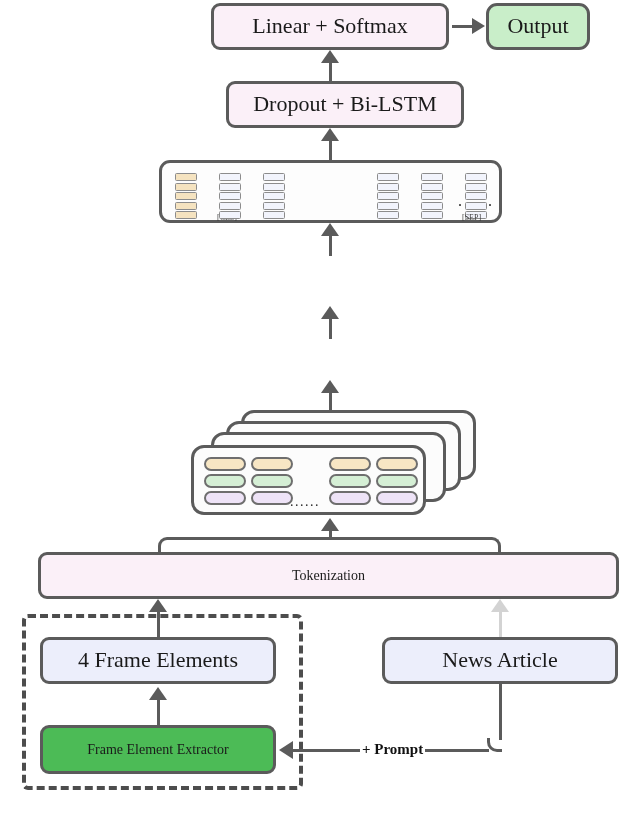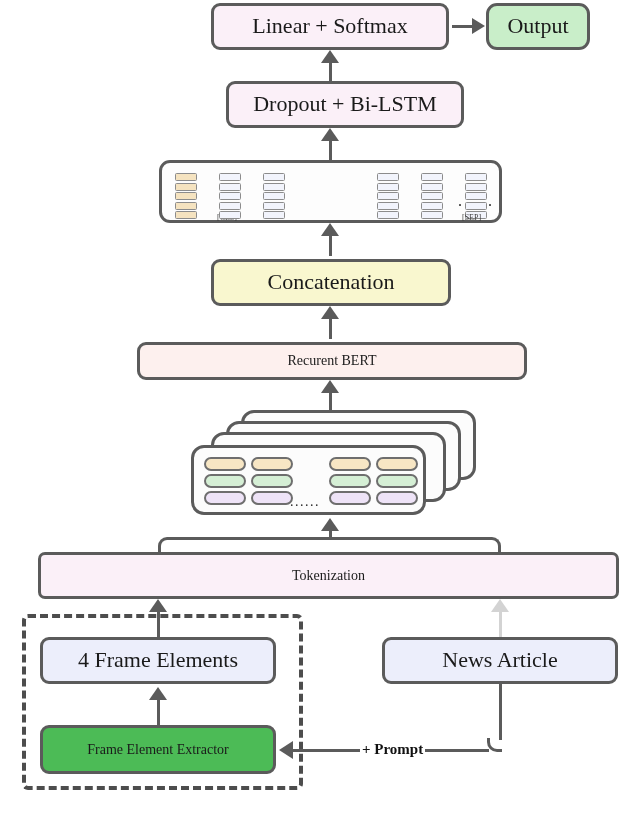--- a/index.html
+++ b/index.html
@@ -183,30 +183,24 @@
       <div class="tokcell"></div>
       <div class="tokcell"></div>
       <div class="tokcell"></div>
     </div>
     <div class="tokcap" style="left:300px;">[SEP]</div>
   </div>
 
   <div class="vline" style="left:329px;top:236px;height:20px;"></div>
   <div class="arrow-up" style="left:321px;top:223px;"></div>
 
-  <div class="node c-yellow t-big" style="left:211px;top:259px;width:240px;height:47px;">
-    <span>Concatenation</span>
-  </div>
 
   <div class="vline" style="left:329px;top:319px;height:20px;"></div>
   <div class="arrow-up" style="left:321px;top:306px;"></div>
 
-  <div class="node c-rose t-small" style="left:137px;top:342px;width:390px;height:38px;">
-    <span>Recurent BERT</span>
-  </div>
 
   <div class="vline" style="left:329px;top:393px;height:18px;"></div>
   <div class="arrow-up" style="left:321px;top:380px;"></div>
 
   <div id="stackwrap">
     <div class="card" style="left:55px;top:0px;"></div>
     <div class="card" style="left:40px;top:11px;"></div>
     <div class="card" style="left:25px;top:22px;"></div>
 
     <div class="card" style="left:5px;top:35px;">
@@ -231,21 +225,21 @@
         <div class="pill p-green"></div>
         <div class="pill p-purple"></div>
       </div>
     </div>
   </div>
 
   <div class="arrow-up" style="left:321px;top:518px;"></div>
   <div class="vline" style="left:329px;top:529px;height:10px;"></div>
   <div class="bracket" style="left:158px;top:537px;width:343px;height:16px;"></div>
 
-  <div class="node c-pink t-small" style="left:38px;top:552px;width:581px;height:47px;border-radius:7px;">
+  <div class="node c-pink t-small" style="left:38px;top:552px;width:581px;height:47px;">
     <span>Tokenization</span>
   </div>
 
   <div class="vline" style="left:157px;top:612px;height:26px;"></div>
   <div class="arrow-up" style="left:149px;top:599px;"></div>
 
   <div class="vline faint" style="left:499px;top:612px;height:26px;"></div>
   <div class="arrow-up faint" style="left:491px;top:599px;"></div>
 
   <div id="dashed-group"></div>

